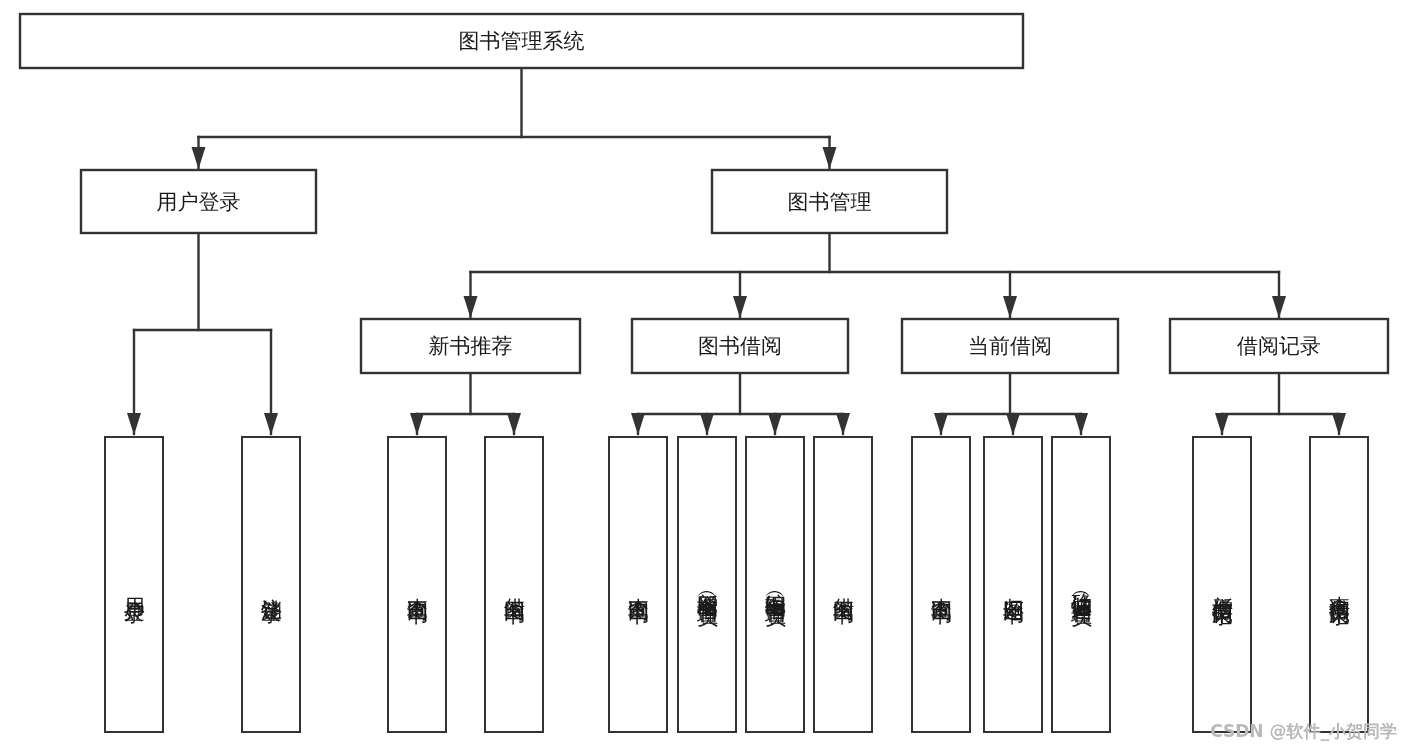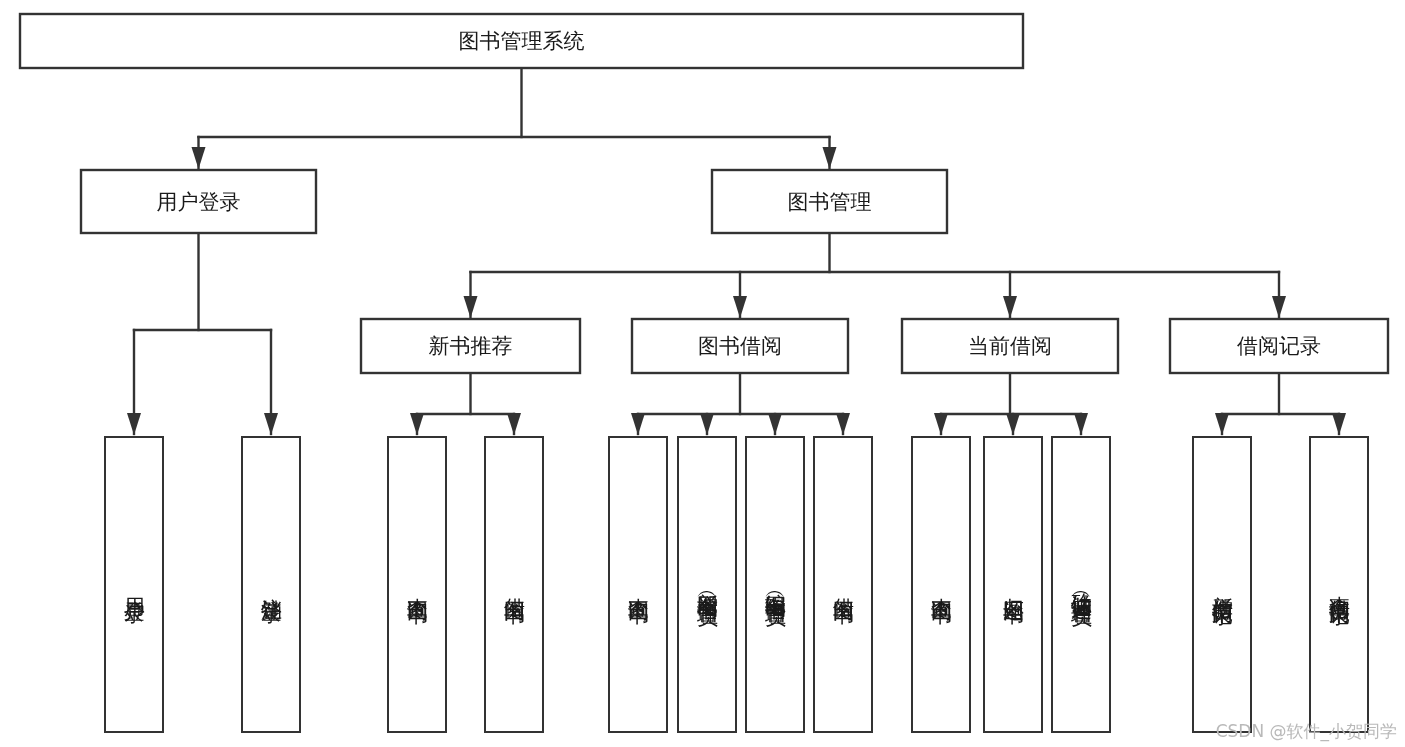--- a/index.html
+++ b/index.html
@@ -67,20 +67,21 @@
   }
   .watermark {
     position: absolute;
     right: 8px;
     bottom: 4px;
     font-family: "DejaVu Sans", "Liberation Sans", sans-serif;
     font-size: 17px;
     color: #b9b9b9;
     white-space: nowrap;
     user-select: none;
+    font-weight: bold;
   }
 </style>
 </head>
 <body>
 
 <div id="page">
 
   <svg class="diagram" viewBox="0 0 1405 747">
     <defs></defs>
     <g id="connectors">

